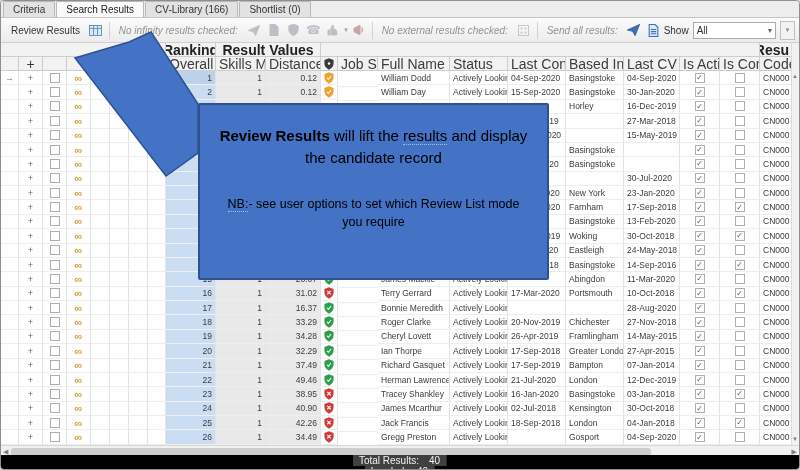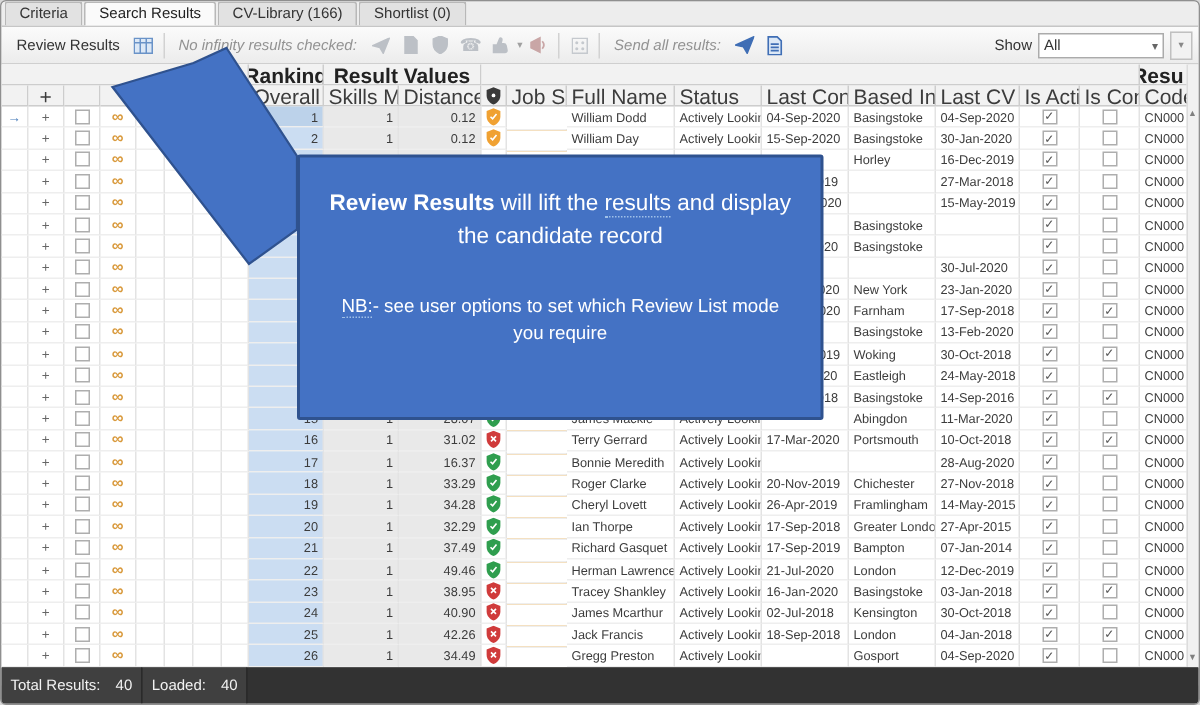--- a/index.html
+++ b/index.html
@@ -54,28 +54,28 @@
     align-items:center;justify-content:center;font-size:8px;color:#555;box-sizing:border-box;}
   .dot{width:10px;height:10px;border-radius:50%;display:inline-block;}
   
   .vscroll{position:absolute;top:42px;right:0;width:8px;height:402px;background:#f1f1f1;border-left:1px solid #dcdcdc;box-sizing:border-box;}
   .vs-up{position:absolute;top:30px;left:0px;font-size:6px;color:#808080;}
   .vs-dn{position:absolute;bottom:3px;left:0px;font-size:6px;color:#808080;}
   .hscroll{position:absolute;top:444px;left:0;right:0;height:12px;background:#f1f1f1;border-top:1px solid #d8d8d8;box-sizing:border-box;}
   .hs-left{position:absolute;left:2px;top:2px;font-size:7px;color:#808080;}
   .hs-right{position:absolute;right:2px;top:2px;font-size:7px;color:#808080;}
   .hs-thumb{position:absolute;left:10px;top:2px;width:640px;height:8px;background:#cdcdcd;border-radius:3px;}
-  .statusbar{position:absolute;bottom:0;left:0;right:0;height:24px;background:#000000;display:flex;
-    align-items:center;font-size:10px;color:#f2f2f2;}
+  .statusbar{position:absolute;bottom:0;left:0;right:0;height:14px;background:#000000;display:flex;
+    align-items:center;font-size:10px;color:#f2f2f2;flex-direction:column;}
   .sb-seg{display:flex;align-items:center;height:100%;padding:0 6px;border-right:1px solid #2a2a2a;background:#404040;}
   .sb-val{margin-left:10px;}
   .sb-rest{flex:1;height:100%;background:#323232;}
   
   .bubble{position:absolute;left:197px;top:102px;width:351px;height:177px;background:#4472C4;
-    border:2px solid #2F528F;box-sizing:border-box;border-radius:2px;color:#ffffff;text-align:center;z-index:5;}
+    border:2px solid #2F528F;box-sizing:border-box;border-radius:2px;color:#000000;text-align:center;z-index:5;}
   .bubble .main{font-size:15px;line-height:1.45;width:322px;margin:20px auto 0;}
   .bubble .note{font-size:12.5px;line-height:1.45;width:300px;margin:26px auto 0;}
   .u{border-bottom:1px dotted #9fc0e8;}
   .wedge{position:absolute;left:0;top:0;width:800px;height:470px;z-index:6;pointer-events:none;}
 </style>
 </head>
 <body>
 
 <div class="window">
 
@@ -120,20 +120,21 @@
         </svg>
       </span>
     <span class="mini-caret">▾</span>
     <span class="ticon">
         <svg width="12" height="12" viewBox="0 0 12 12">
           <path class="rose-ic" d="M1 4.2 L7 1.2 V10.8 L1 7.8 Z"></path>
           <path d="M8.5 3.5 q2.2 2.5 0 5" fill="none" stroke="#c9a6a6" stroke-width="1.2"></path>
         </svg>
       </span>
     <span class="sep"></span>
+    <span class="tb-italic">No external results checked:</span>
     <span class="ticon">
         <svg width="11" height="11" viewBox="0 0 11 11">
           <rect x="0.5" y="0.5" width="10" height="10" fill="none" stroke="#c5c9ce"></rect>
           <circle cx="3.5" cy="3.5" r="1" fill="#c5c9ce"></circle>
           <circle cx="7.5" cy="3.5" r="1" fill="#c5c9ce"></circle>
           <circle cx="3.5" cy="7.5" r="1" fill="#c5c9ce"></circle>
           <circle cx="7.5" cy="7.5" r="1" fill="#c5c9ce"></circle>
         </svg>
       </span>
     <span class="sep"></span>

